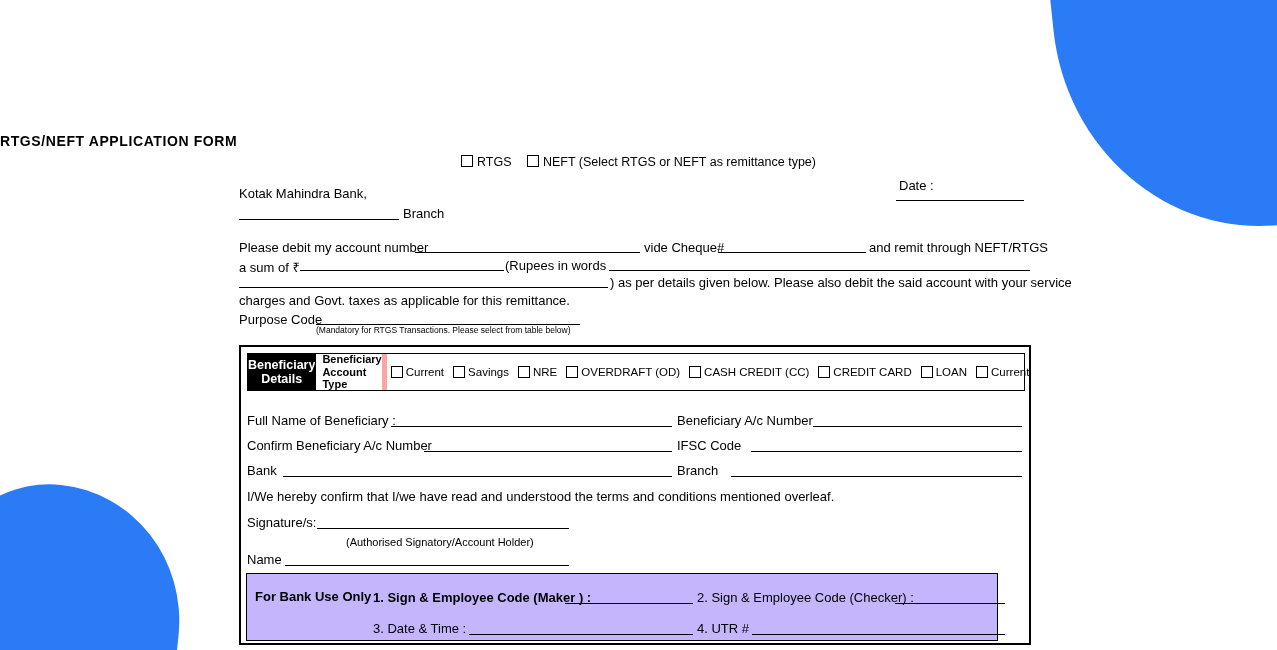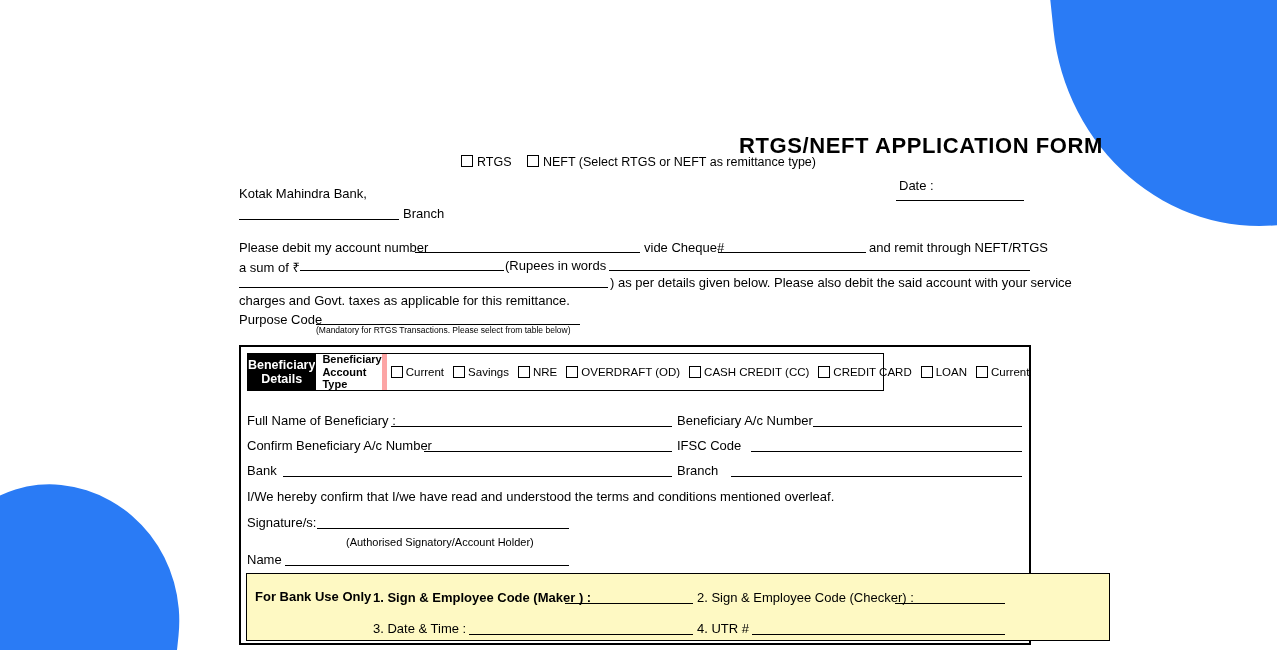--- a/index.html
+++ b/index.html
@@ -55,22 +55,22 @@
     width: 1277px;
     height: 650px;
     z-index: 2;
   }
 
   .form-title {
     position: absolute;
     top: 133px;
     left: 0;
     width: 1103px;
-    text-align: right;
-    font-size: 22px;
+    text-align: left;
+    font-size: 14px;
     font-weight: bold;
     letter-spacing: 0.6px;
   }
 
   .type-row {
     position: absolute;
     top: 155px;
     left: 0;
     width: 1277px;
     text-align: center;
@@ -114,21 +114,21 @@
     width: 792px;
     height: 300px;
     border: 2px solid #000;
     box-sizing: border-box;
     background: #fff;
   }
   .benef-header {
     position: absolute;
     left: 6px;
     top: 6px;
-    width: 637px;
+    width: 778px;
     height: 38px;
     border: 1px solid #000;
     box-sizing: border-box;
     display: flex;
     align-items: stretch;
   }
   .benef-tag {
     width: 120px;
     background: #000;
     color: #fff;
@@ -166,25 +166,25 @@
     margin-right: 9px;
     white-space: nowrap;
   }
   .acct-options .cb { margin-right: 3px; }
 
   
   .bank-use-box {
     position: absolute;
     left: 246px;
     top: 573px;
-    width: 864px;
+    width: 752px;
     height: 68px;
     border: 1px solid #000;
     box-sizing: border-box;
-    background: #fef9c3;
+    background: #c4b5fd;
   }
 </style>
 </head>
 <body>
 
 <div class="blob-top-right"></div>
 <div class="blob-bottom-left"></div>
 
 <div class="sheet">
 

